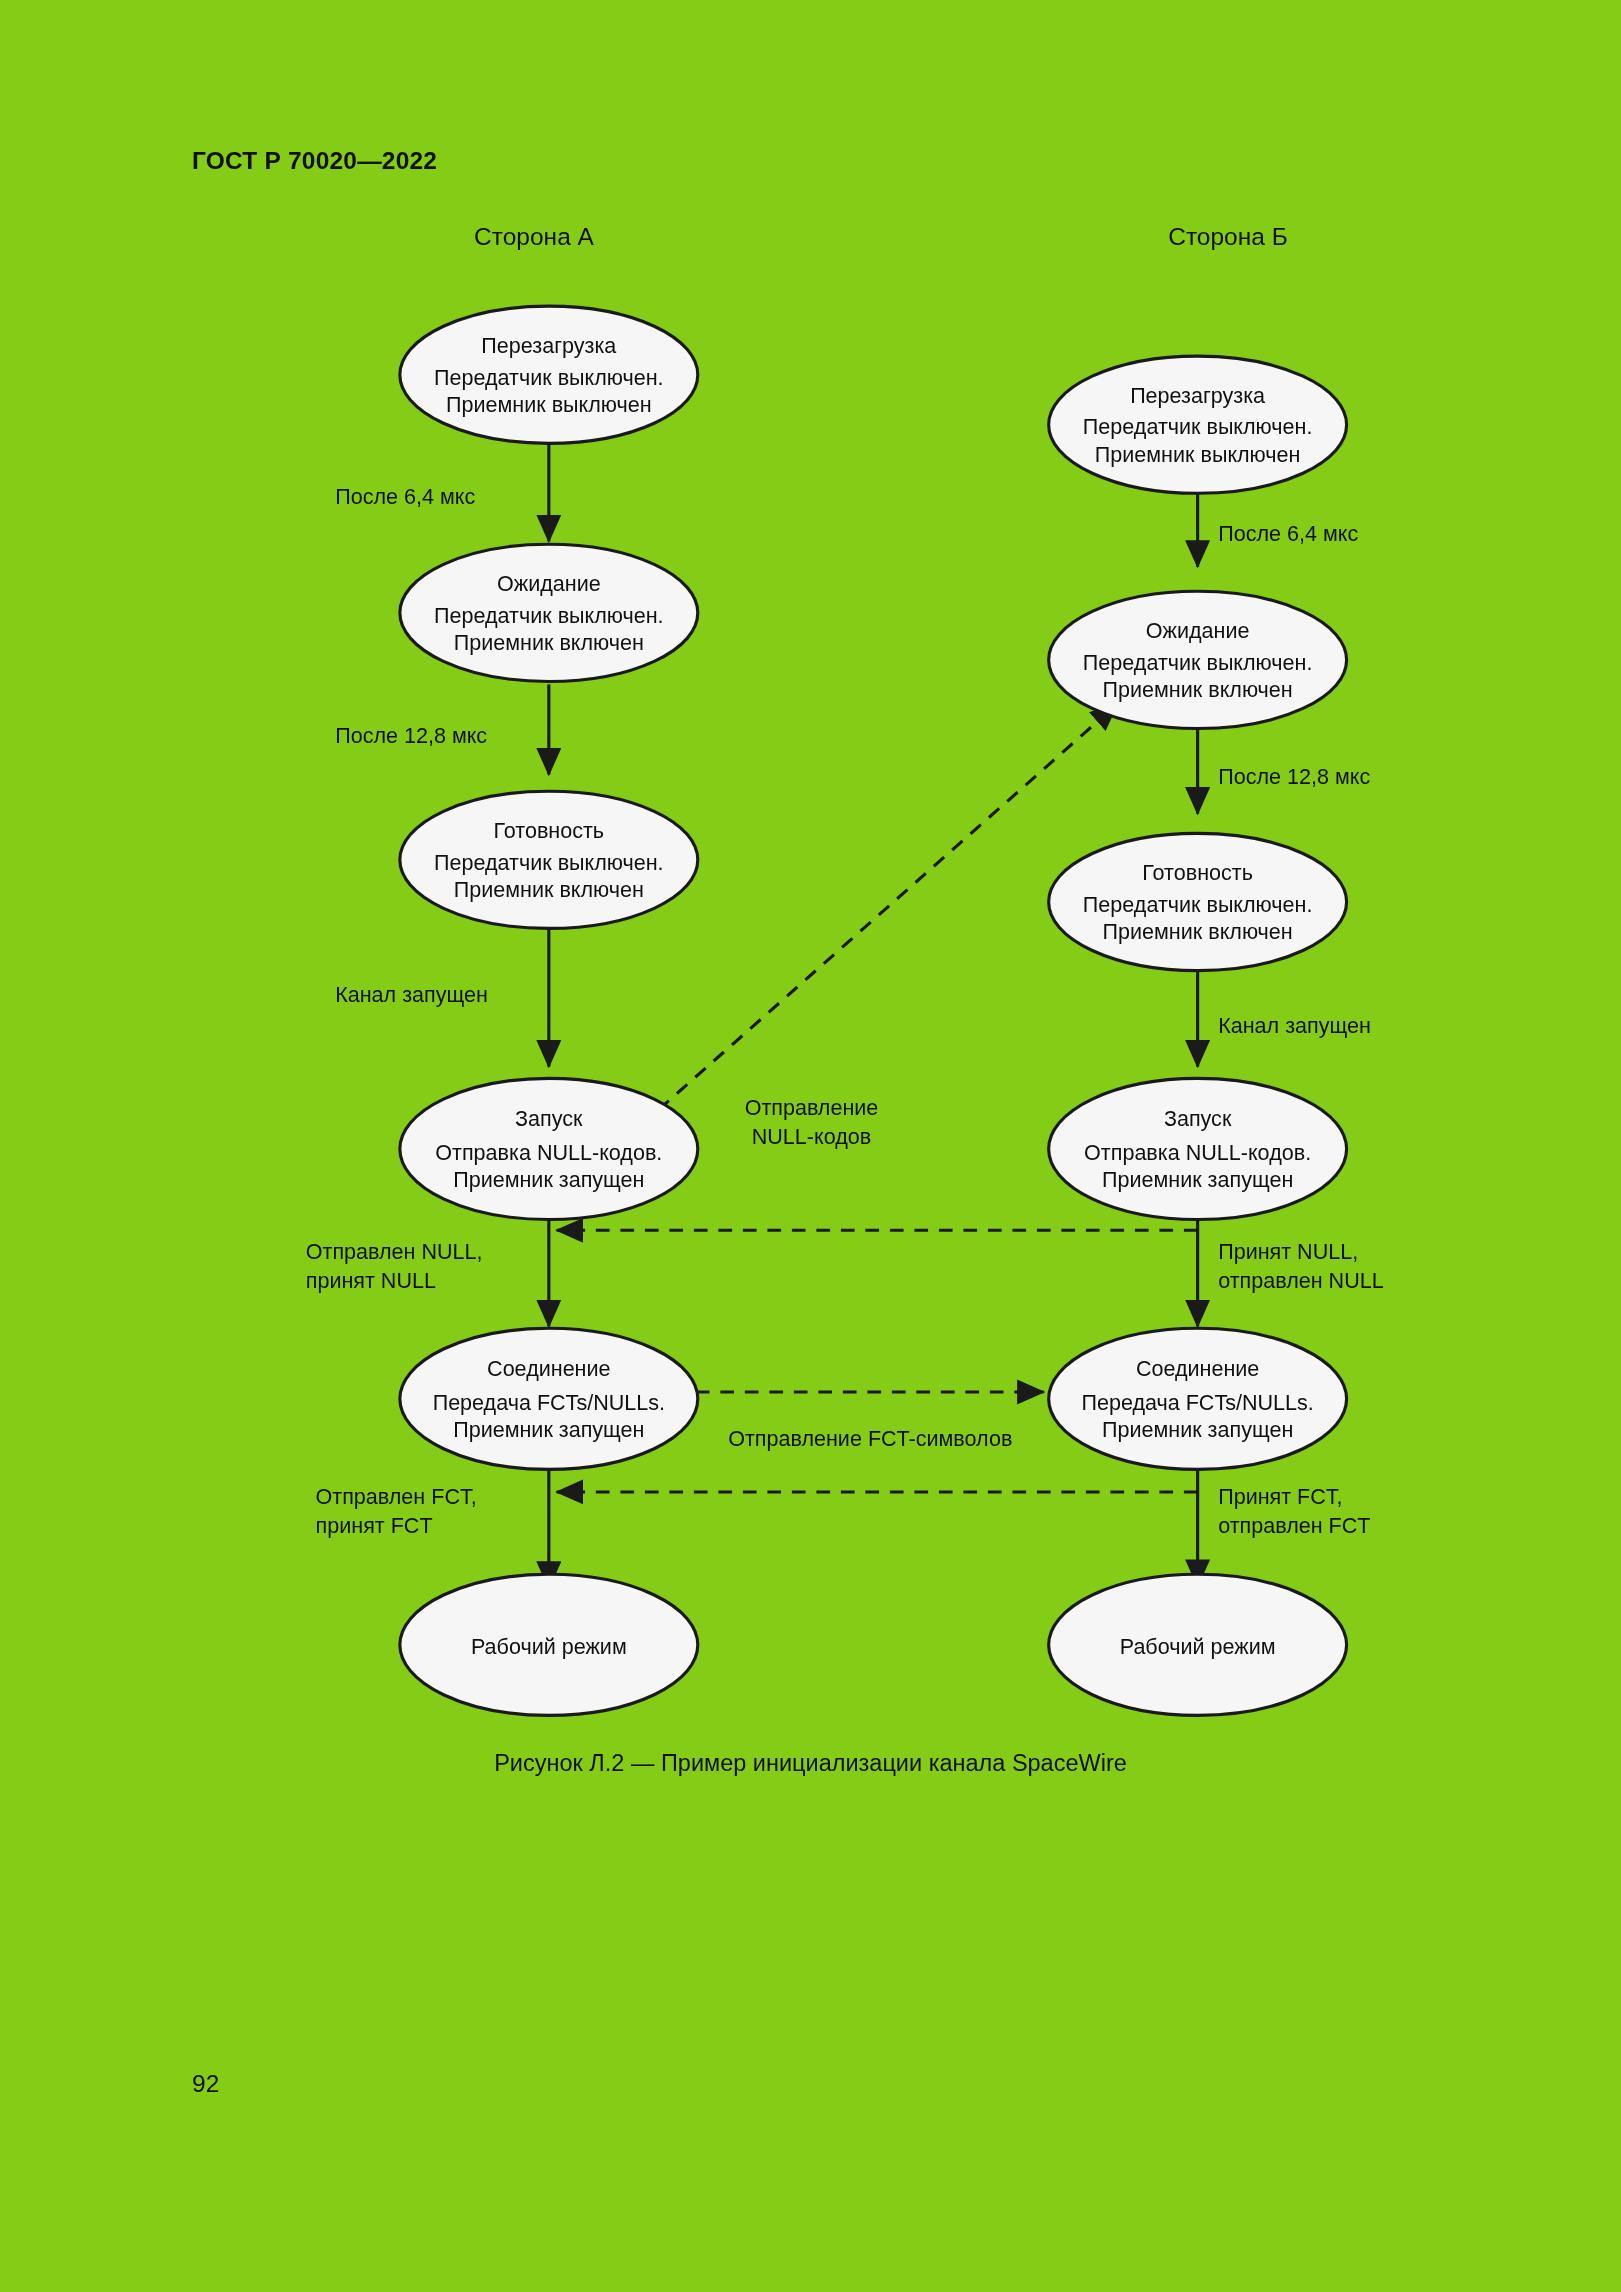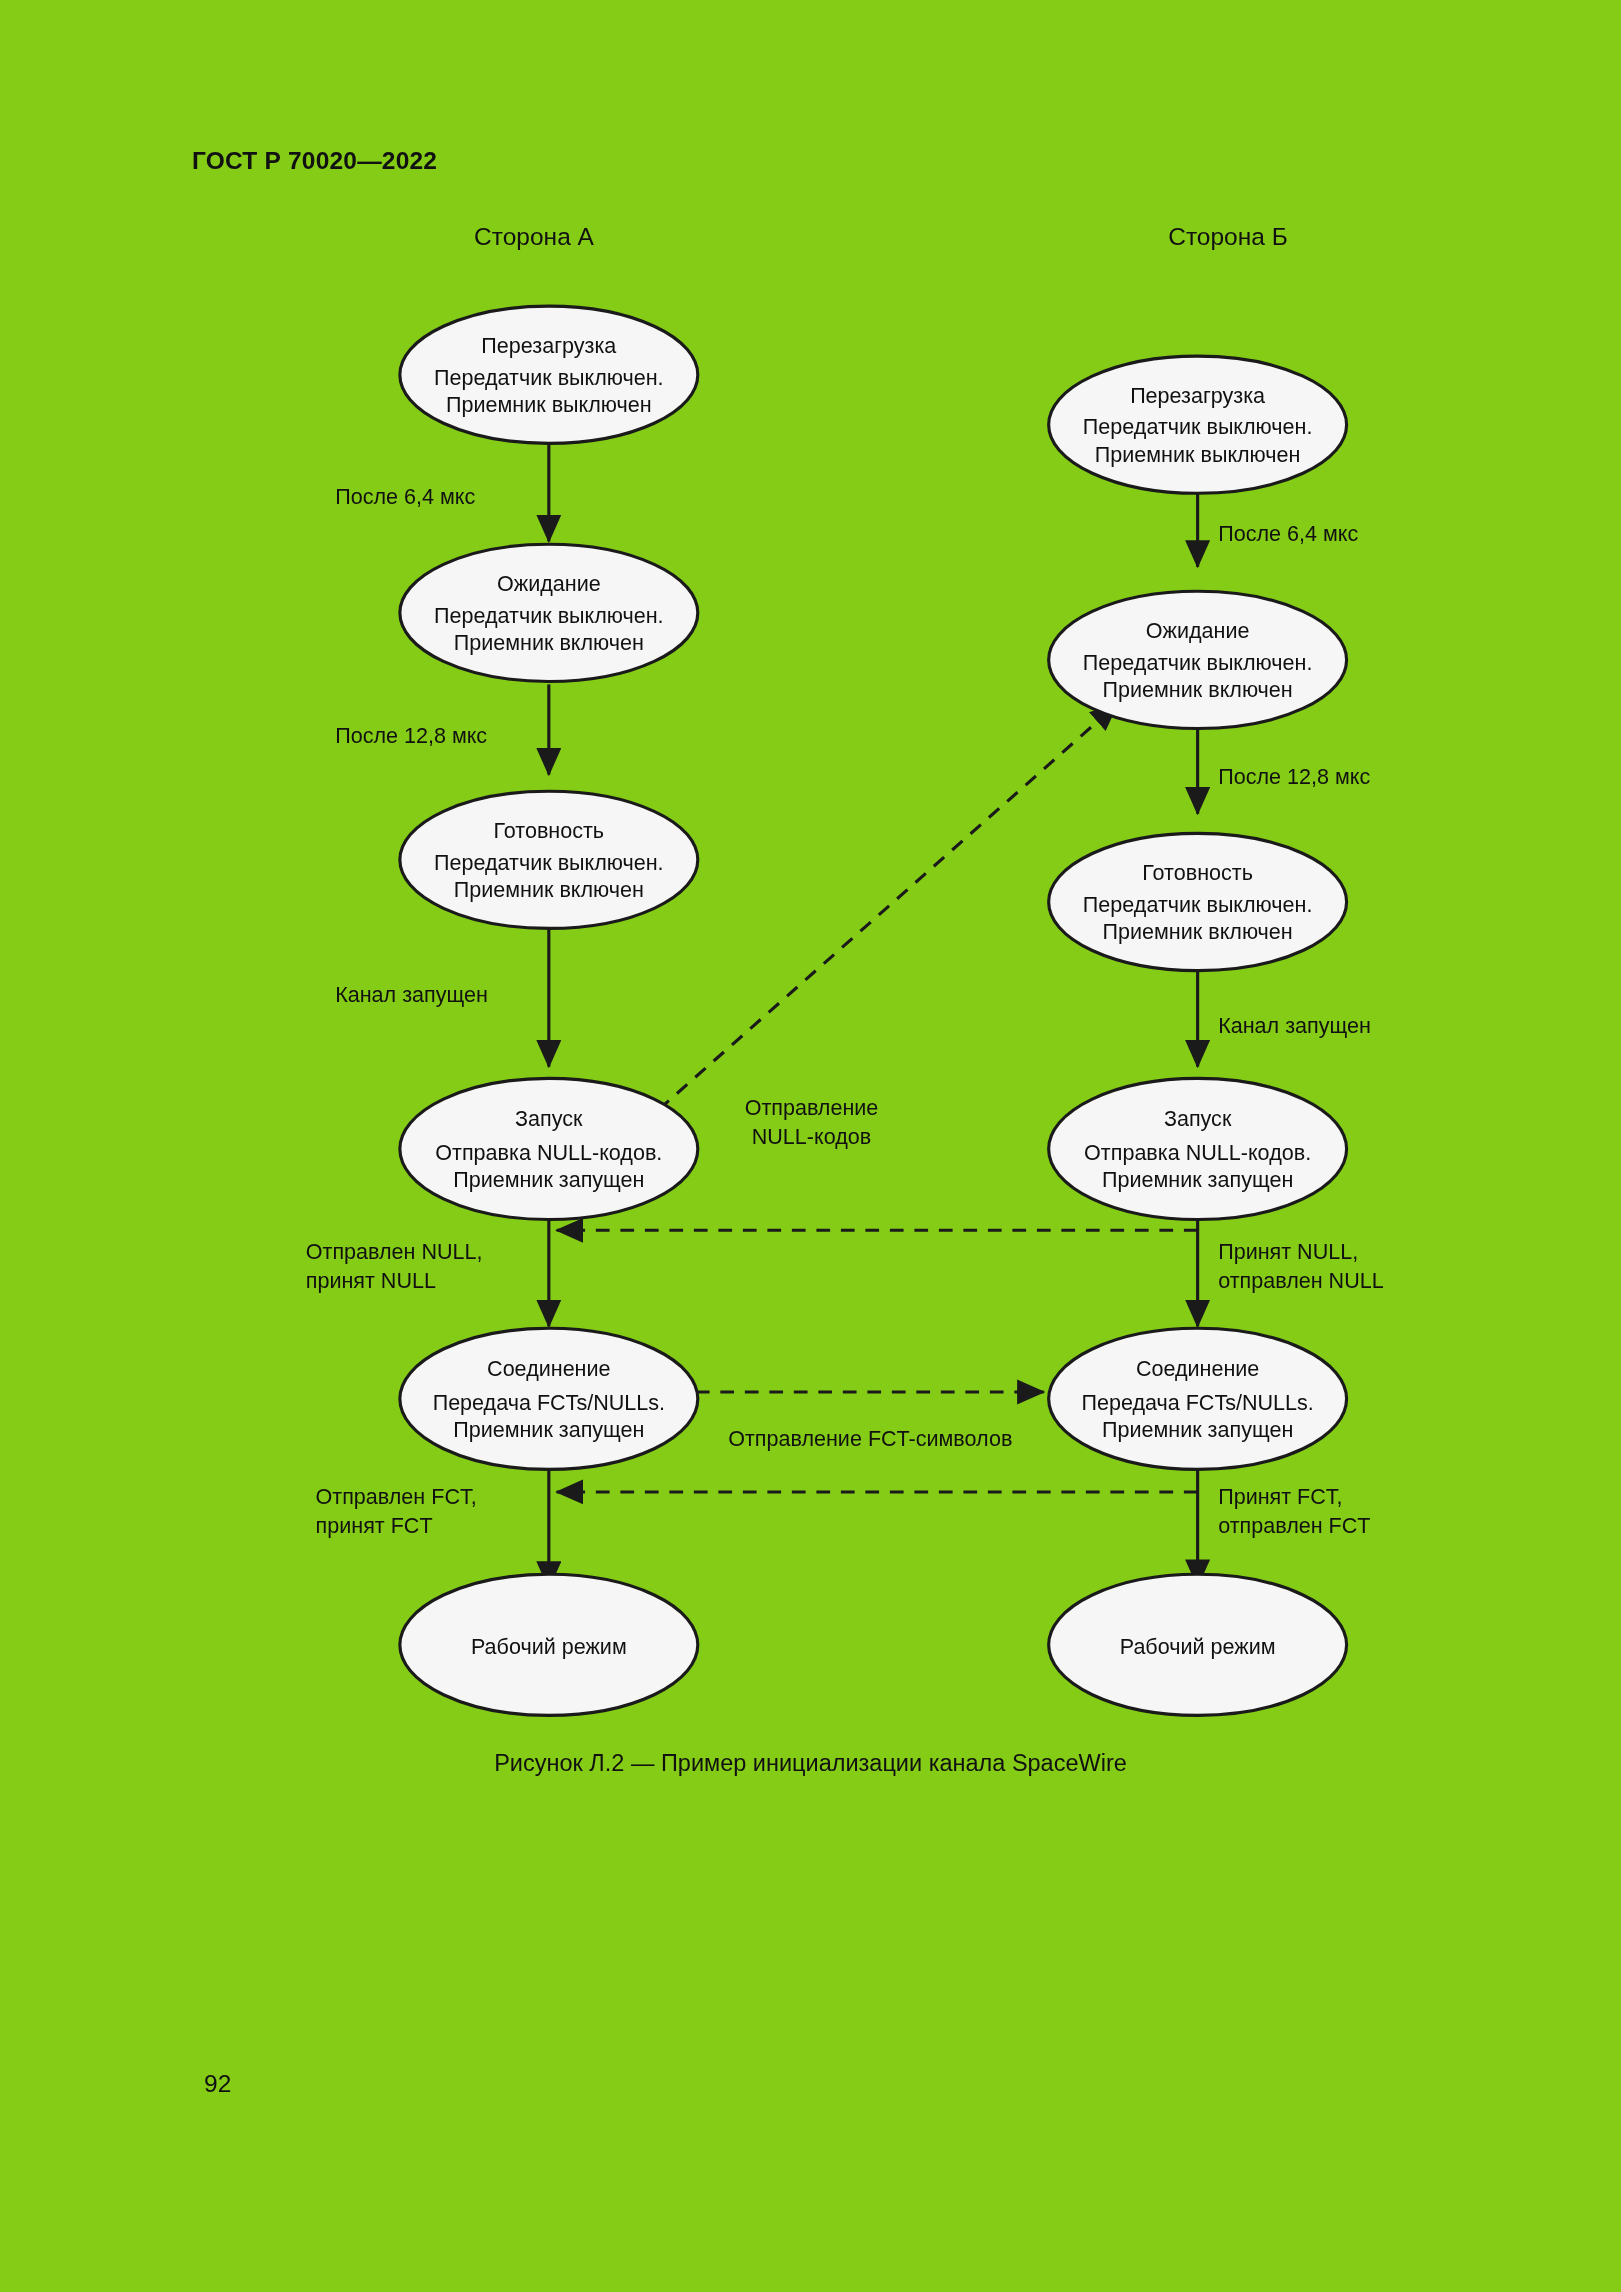--- a/index.html
+++ b/index.html
@@ -24,21 +24,21 @@
     position: absolute;
     left: 192px;
     top: 147px;
     font-size: 24.5px;
     font-weight: bold;
     letter-spacing: 0.2px;
     white-space: nowrap;
   }
   #page-number {
     position: absolute;
-    left: 204px;
+    left: 192px;
     top: 2070px;
     font-size: 24.5px;
   }
   #figure-caption {
     position: absolute;
     left: 0;
     right: 0;
     top: 1743px;
     text-align: center;
     font-size: 23.5px;

